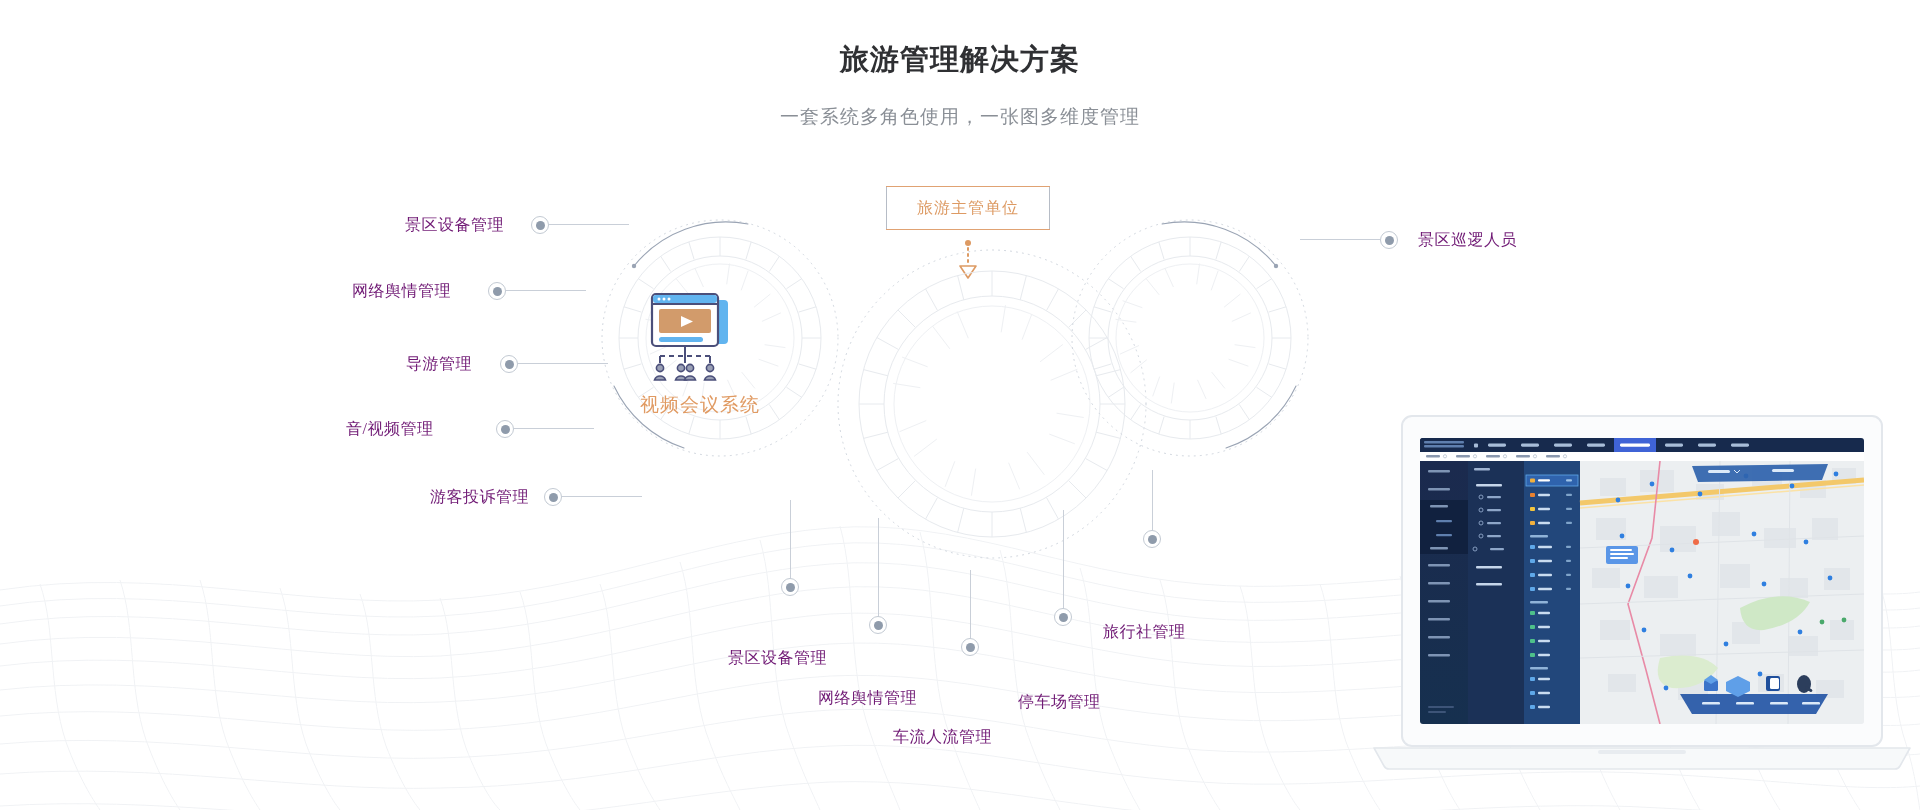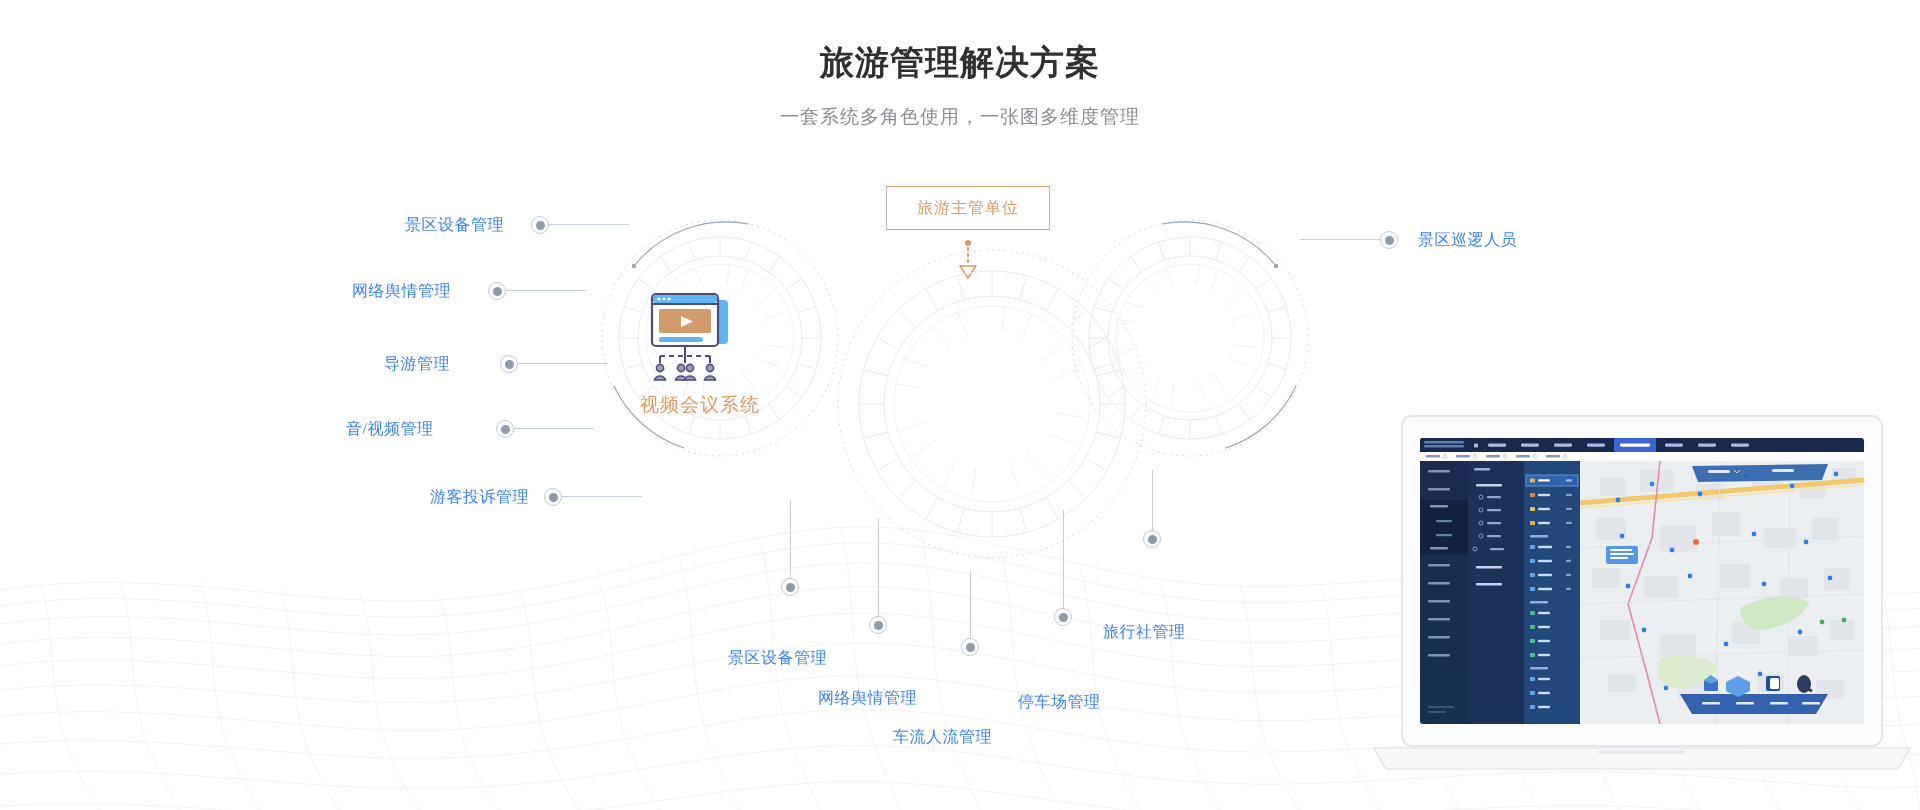--- a/index.html
+++ b/index.html
@@ -9,21 +9,21 @@
     overflow:hidden;position:relative;
   }
   #stage{position:absolute;left:0;top:0;width:1920px;height:810px;}
 
   
   .bg-mesh{position:absolute;left:0;bottom:0;width:1920px;height:330px;opacity:.85;pointer-events:none;}
 
   
   .page-title{
     position:absolute;left:0;top:40px;width:1920px;text-align:center;
-    font-size:34px;font-weight:bold;color:#2f3033;letter-spacing:1px;
+    font-size:29px;font-weight:bold;color:#2f3033;letter-spacing:1px;
   }
   .page-subtitle{
     position:absolute;left:0;top:104px;width:1920px;text-align:center;
     font-size:19px;color:#8a8f96;letter-spacing:1px;
   }
 
   
   .authority-box{
     position:absolute;left:886px;top:186px;width:164px;height:44px;
     box-sizing:border-box;
@@ -42,21 +42,21 @@
   .ring svg{display:block;overflow:visible;}
 
   
   .node{position:absolute;}
   .node .cap{
     font-size:19px;color:#e09a62;letter-spacing:1px;margin-top:4px;white-space:nowrap;
   }
 
   
   .spoke-label{
-    position:absolute;font-size:16px;color:#3b82f6;white-space:nowrap;letter-spacing:.5px;font-family:Liberation Serif, serif;
+    position:absolute;font-size:16px;color:#701a75;white-space:nowrap;letter-spacing:.5px;font-family:Liberation Serif, serif;
   }
   .dot{
     position:absolute;width:18px;height:18px;border-radius:50%;
     background:#ffffff;border:1px solid #c3cad3;box-sizing:border-box;
   }
   .dot::after{
     content:"";position:absolute;left:50%;top:50%;width:9px;height:9px;
     margin:-4.5px 0 0 -4.5px;border-radius:50%;background:#8f9bab;
   }
   .connector{position:absolute;background:#c9cfd8;}
@@ -313,21 +313,21 @@
 
 
   <div class="spoke-label" style="left:405px;top:215px;">景区设备管理</div>
   <div class="dot" style="left:531px;top:216px;"></div>
   <div class="connector h" style="left:549px;top:224px;width:80px;"></div>
 
   <div class="spoke-label" style="left:352px;top:281px;">网络舆情管理</div>
   <div class="dot" style="left:488px;top:282px;"></div>
   <div class="connector h" style="left:506px;top:290px;width:80px;"></div>
 
-  <div class="spoke-label" style="left:384px;top:354px;">导游管理</div>
+  <div class="spoke-label" style="left:406px;top:354px;">导游管理</div>
   <div class="dot" style="left:500px;top:355px;"></div>
   <div class="connector h" style="left:518px;top:363px;width:90px;"></div>
 
   <div class="spoke-label" style="left:346px;top:419px;">音/视频管理</div>
   <div class="dot" style="left:496px;top:420px;"></div>
   <div class="connector h" style="left:514px;top:428px;width:80px;"></div>
 
   <div class="spoke-label" style="left:418px;top:487px;margin-left:12px;">游客投诉管理</div>
   <div class="dot" style="left:544px;top:488px;"></div>
   <div class="connector h" style="left:562px;top:496px;width:80px;"></div>

